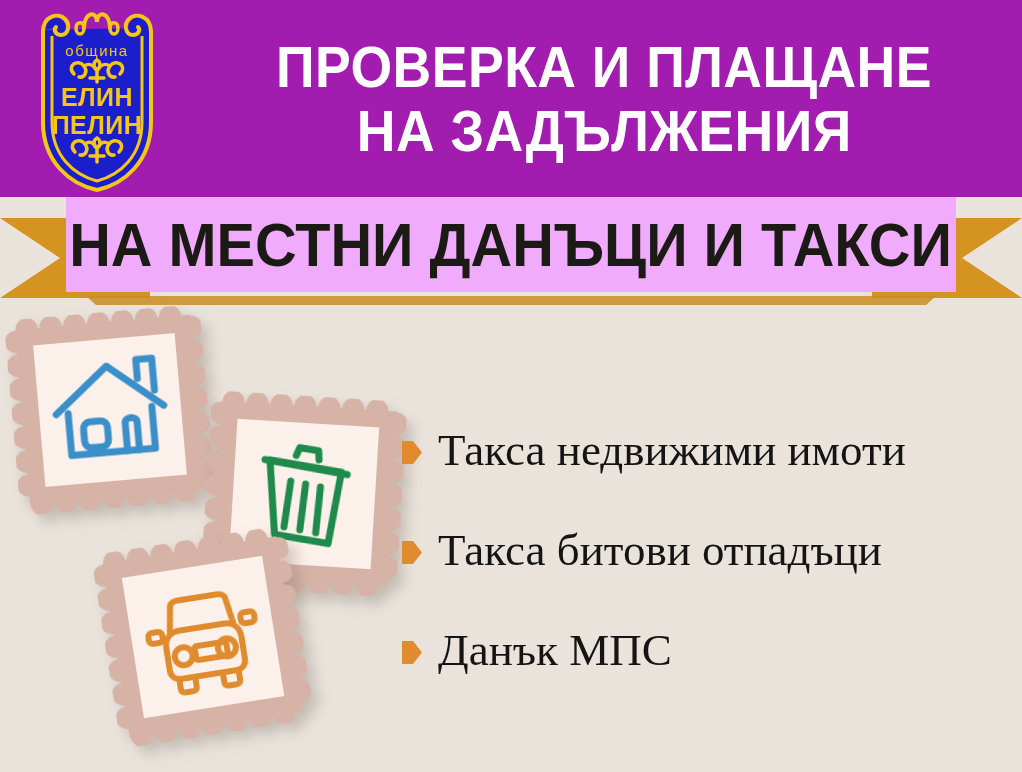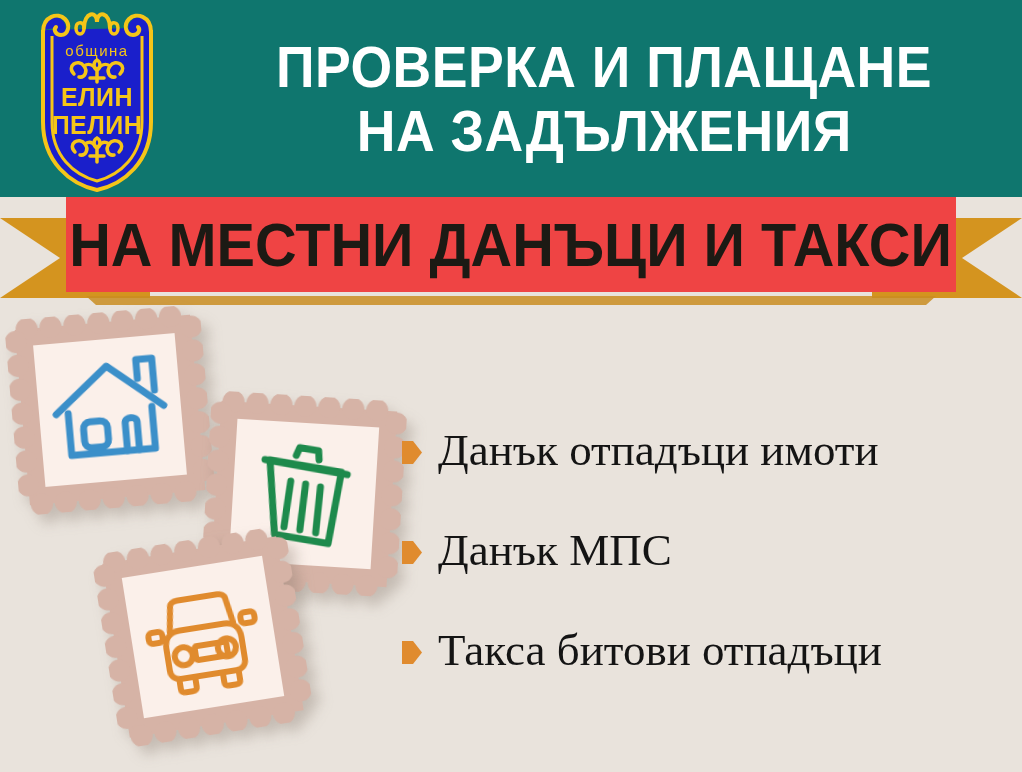--- a/index.html
+++ b/index.html
@@ -14,21 +14,21 @@
   #poster{
     position:absolute;inset:0;
     width:1022px;height:772px;
     background:#E9E3DC;
     overflow:hidden;
   }
 
   
   .header{
     position:absolute;left:0;top:0;width:1022px;height:197px;
-    background:#0f766e;
+    background:#a21caf;
     overflow:hidden;
   }
   .crest{
     position:absolute;left:22px;top:4px;width:150px;height:188px;
   }
   .title-wrap{
     position:absolute;left:182px;top:0;width:844px;height:197px;
     display:flex;flex-direction:column;align-items:center;justify-content:center;
   }
   .title-line{
@@ -59,21 +59,21 @@
     right:0;
     clip-path:polygon(0 0, 150px 0, 90px 40px, 150px 80px, 0 80px);
   }
   .ribbon-shadow{
     position:absolute;left:76px;top:99px;width:870px;height:9px;
     background:#C98D22;opacity:.85;
     clip-path:polygon(10px 0, 860px 0, 850px 9px, 20px 9px);
   }
   .ribbon-band{
     position:absolute;left:66px;top:0px;width:890px;height:95px;
-    background:#ef4444;
+    background:#f0abfc;
     display:flex;align-items:center;justify-content:center;
   }
   .ribbon-text{
     color:#1C1A14;
     font-family:"Liberation Sans", sans-serif;
     font-weight:bold;
     font-size:62px;
     line-height:64px;
     letter-spacing:0px;
     white-space:nowrap;
@@ -315,28 +315,28 @@
         <path d="M68 136 L68 146 C68 149 70 150 73 150 L79 150 C82 150 84 149 84 146 L84 136"></path>
         <path d="M112 136 L112 146 C112 149 114 150 117 150 L123 150 C126 150 128 149 128 146 L128 136"></path>
       </g>
     </svg>
   </div>
 
   <div class="bullets">
 
     <div class="bullet-row">
       <span class="bullet-marker"></span>
-      <span class="bullet-label">Данък отпадъци имоти</span>
+      <span class="bullet-label">Такса недвижими имоти</span>
+    </div>
+
+    <div class="bullet-row">
+      <span class="bullet-marker"></span>
+      <span class="bullet-label">Такса битови отпадъци</span>
     </div>
 
     <div class="bullet-row">
       <span class="bullet-marker"></span>
       <span class="bullet-label">Данък МПС</span>
     </div>
 
-    <div class="bullet-row">
-      <span class="bullet-marker"></span>
-      <span class="bullet-label">Такса битови отпадъци</span>
-    </div>
-
   </div>
 
 </div>
 
 </body></html>

